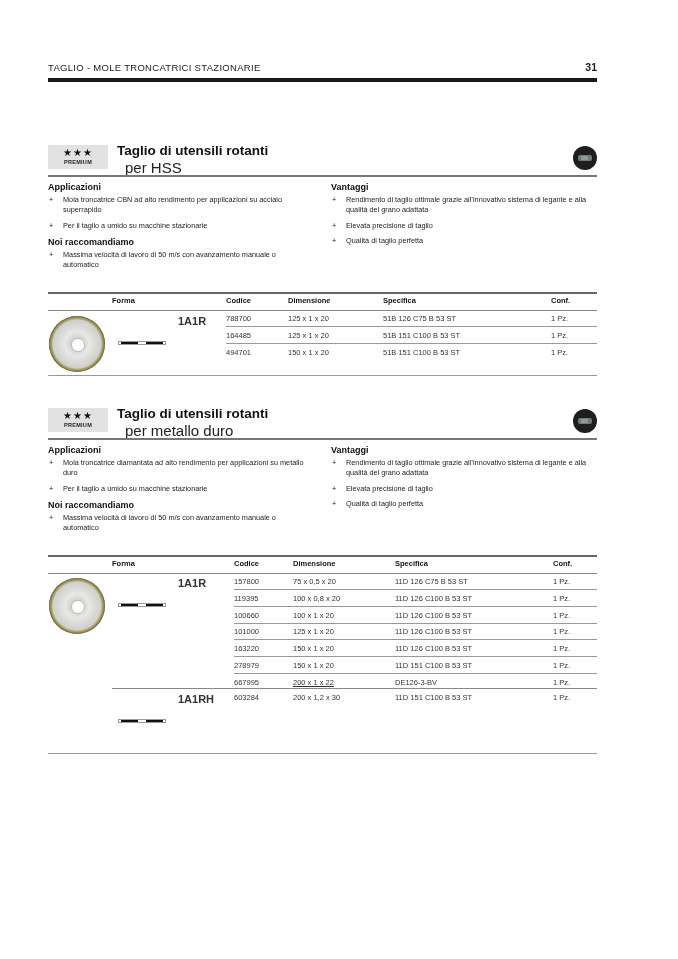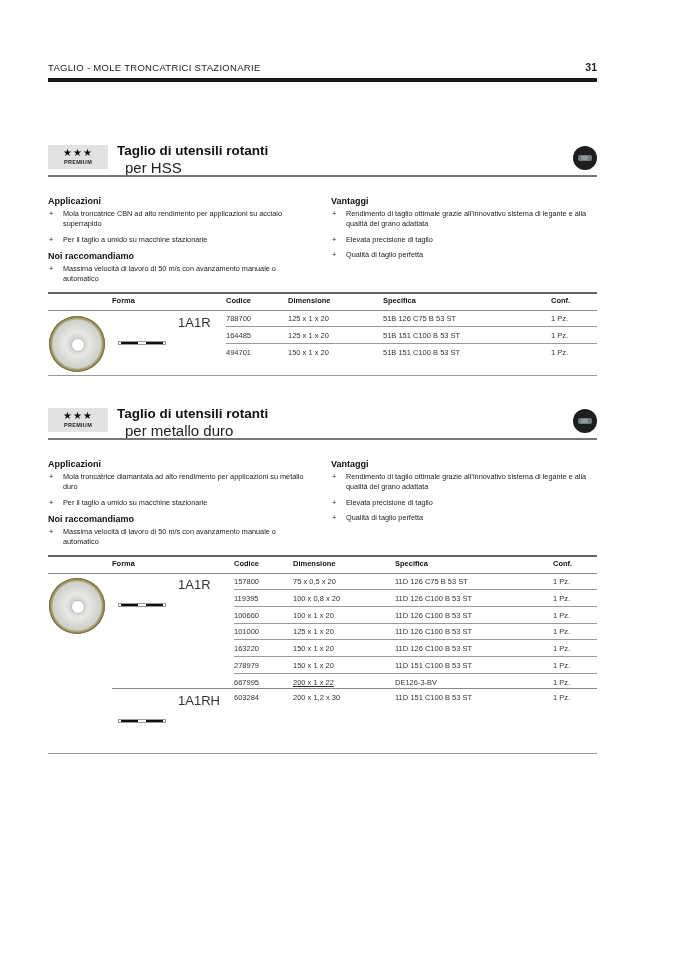--- a/index.html
+++ b/index.html
@@ -20,34 +20,34 @@
   .sec-subtitle { position: absolute; left: 69px; top: 22px; font-size: 15px; color: #222; margin-left: 8px; }
   .type-icon { position: absolute; right: 0; top: 9px; width: 24px; height: 24px; border-radius: 50%; background: #1e1e1e; }
   .type-icon .tool { position: absolute; left: 5px; top: 9px; width: 14px; height: 6px; background: #6f7a7a; border-radius: 2px; }
   .type-icon .tool::after { content: ""; position: absolute; left: 3px; top: 1px; width: 7px; height: 4px; background: #909a9a; border-radius: 1px; }
   .sec-rule { position: absolute; left: 0; right: 0; top: 38px; height: 2px; background: #777; }
 
   .cols { position: relative; margin-top: 8px; height: 100px; }
   .col { position: absolute; top: 0; width: 262px; }
   .col.left { left: 0; }
   .col.right { left: 283px; width: 268px; }
-  .col h4 { font-size: 9px; font-weight: bold; color: #111; margin-bottom: 3px; margin-top: 14px; }
+  .col h4 { font-size: 9px; font-weight: bold; color: #111; margin-bottom: 3px; }
   .col h4.second { margin-top: 6px; }
   .bullet { position: relative; padding-left: 15px; font-size: 7.3px; line-height: 10.3px; color: #222; margin-bottom: 5px; }
   .bullet .plus { position: absolute; left: 1px; top: 0; }
 
   .ptable { position: absolute; left: 48px; width: 549px; }
   .ptable .top-rule { position: absolute; left: 0; right: 0; top: 0; height: 2px; background: #666; }
   .ptable .bottom-rule { position: absolute; left: 0; right: 0; height: 1px; background: #999; }
   .th { position: absolute; top: 4px; font-size: 7.5px; font-weight: bold; color: #111; }
   .head-rule { position: absolute; left: 0; right: 0; top: 18px; height: 1px; background: #888; }
   .row { position: absolute; height: 16px; font-size: 7.5px; color: #333; }
   .row span { position: absolute; top: 3px; white-space: nowrap; }
   .row .rule { position: absolute; left: 0; right: 0; bottom: 0; height: 1px; background: #999; top: auto; }
-  .shape-label { position: absolute; font-size: 13px; color: #333; }
+  .shape-label { position: absolute; font-size: 11px; color: #333; font-weight: bold; }
   .group-rule { position: absolute; height: 1px; background: #888; }
 
   .disc { position: absolute; width: 56px; height: 56px; border-radius: 50%;
           background: radial-gradient(circle at 50% 50%, #ffffff 0 5px, #cfcfcf 5.5px, #e8e8e6 12px, #d6d6d3 20px, #cfd0cc 24px, #b5ae7e 25px, #8d8550 27px, #8a8250 28px);
           box-shadow: inset 0 0 0 1px #7c7545; }
   .disc::after { content: ""; position: absolute; left: 22px; top: 22px; width: 12px; height: 12px; border-radius: 50%; background: #fff; border: 1px solid #bbb; }
   .profile { position: absolute; width: 48px; height: 4px; border: 1px solid #999; background: #fff; }
   .profile .seg { position: absolute; top: 0; height: 2px; background: #111; }
   .profile .seg.a { left: 2px; width: 17px; }
   .profile .seg.b { left: 27px; width: 17px; }

